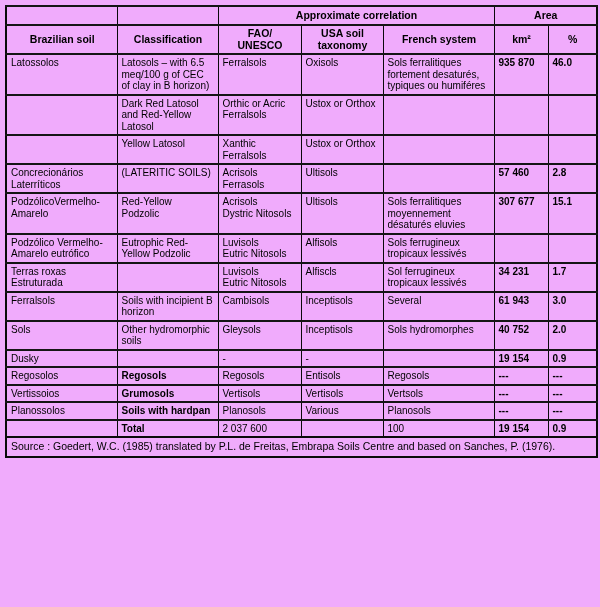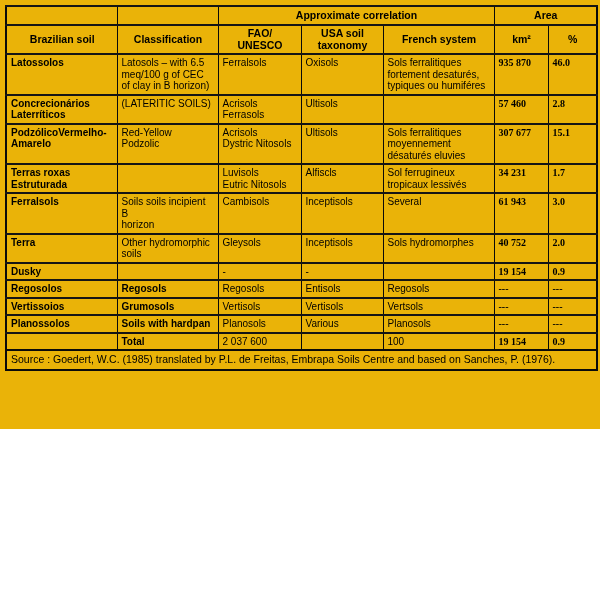--- a/index.html
+++ b/index.html
@@ -4,24 +4,24 @@
 <style>
   html, body {
     margin: 0;
     padding: 0;
     background: #ffffff;
     font-family: "Liberation Sans", sans-serif;
     color: #000;
   }
   .page {
     width: 600px;
-    height: 429px;
+    height: 607px;
     box-sizing: border-box;
     padding: 5px 4px 4px 5px;
-    background: #eab308;
+    background: #f0abfc;
     overflow: hidden;
   }
   table.soil {
     border-collapse: collapse;
     table-layout: fixed;
     width: 591px;
     border: 2px solid #0a0a0a;
   }
   table.soil th,
   table.soil td {
@@ -39,22 +39,22 @@
   }
   table.soil th {
     font-weight: bold;
     font-size: 10.5px;
     text-align: center;
     vertical-align: middle;
     white-space: pre-line;
   }
   th.group-empty { height: 13px; }
   th.th-brazilian { text-align: left; }
-  td.c-braz { font-weight: bold; margin-top: 44px; }
-  td.c-km, td.c-pct { font-weight: bold; font-family: Liberation Serif, serif; }
+  td.c-braz { font-weight: normal; margin-top: 44px; }
+  td.c-km, td.c-pct { font-weight: bold; }
   td.bold { font-weight: bold; }
   tr.source-row td {
     border-top: 2px solid #0a0a0a;
     font-size: 10.5px;
     white-space: normal;
     padding: 3px 3px 3px 4px;
     font-weight: normal;
   }
 </style>
 </head>
@@ -98,20 +98,42 @@
 of clay in B horizon)</td>
     <td class="c-fao">Ferralsols</td>
     <td class="c-usa">Oxisols</td>
     <td class="c-fr">Sols ferralitiques
 fortement desaturés,
 typiques ou humiféres</td>
     <td class="c-km">935 870</td>
     <td class="c-pct">46.0</td>
   </tr>
         <tr>
+    <td class="c-braz"></td>
+    <td class="c-class">Dark Red Latosol
+and Red-Yellow
+Latosol</td>
+    <td class="c-fao">Orthic or Acric
+Ferralsols</td>
+    <td class="c-usa">Ustox or Orthox</td>
+    <td class="c-fr"></td>
+    <td class="c-km"></td>
+    <td class="c-pct"></td>
+  </tr>
+        <tr>
+    <td class="c-braz"></td>
+    <td class="c-class">Yellow Latosol</td>
+    <td class="c-fao">Xanthic
+Ferralsols</td>
+    <td class="c-usa">Ustox or Orthox</td>
+    <td class="c-fr"></td>
+    <td class="c-km"></td>
+    <td class="c-pct"></td>
+  </tr>
+        <tr>
     <td class="c-braz">Concrecionários
 Laterríticos</td>
     <td class="c-class">(LATERITIC SOILS)</td>
     <td class="c-fao">Acrisols
 Ferrasols</td>
     <td class="c-usa">Ultisols</td>
     <td class="c-fr"></td>
     <td class="c-km">57 460</td>
     <td class="c-pct">2.8</td>
   </tr>
@@ -123,43 +145,56 @@
     <td class="c-fao">Acrisols
 Dystric Nitosols</td>
     <td class="c-usa">Ultisols</td>
     <td class="c-fr">Sols ferralitiques
 moyennement
 désaturés eluvies</td>
     <td class="c-km">307 677</td>
     <td class="c-pct">15.1</td>
   </tr>
         <tr>
+    <td class="c-braz">Podzólico Vermelho-
+Amarelo eutrófico</td>
+    <td class="c-class">Eutrophic Red-
+Yellow Podzolic</td>
+    <td class="c-fao">Luvisols
+Eutric Nitosols</td>
+    <td class="c-usa">Alfisols</td>
+    <td class="c-fr">Sols ferrugineux
+tropicaux lessivés</td>
+    <td class="c-km"></td>
+    <td class="c-pct"></td>
+  </tr>
+        <tr>
     <td class="c-braz">Terras roxas
 Estruturada</td>
     <td class="c-class"></td>
     <td class="c-fao">Luvisols
 Eutric Nitosols</td>
     <td class="c-usa">Alfiscls</td>
     <td class="c-fr">Sol ferrugineux
 tropicaux lessivés</td>
     <td class="c-km">34 231</td>
     <td class="c-pct">1.7</td>
   </tr>
         <tr>
     <td class="c-braz">Ferralsols</td>
-    <td class="c-class">Soils soils incipient B
+    <td class="c-class">Soils with incipient B
 horizon</td>
     <td class="c-fao">Cambisols</td>
     <td class="c-usa">Inceptisols</td>
     <td class="c-fr">Several</td>
     <td class="c-km">61 943</td>
     <td class="c-pct">3.0</td>
   </tr>
         <tr>
-    <td class="c-braz">Terra</td>
+    <td class="c-braz">Sols</td>
     <td class="c-class">Other hydromorphic
 soils</td>
     <td class="c-fao">Gleysols</td>
     <td class="c-usa">Inceptisols</td>
     <td class="c-fr">Sols hydromorphes</td>
     <td class="c-km">40 752</td>
     <td class="c-pct">2.0</td>
   </tr>
         <tr>
     <td class="c-braz">Dusky</td>

